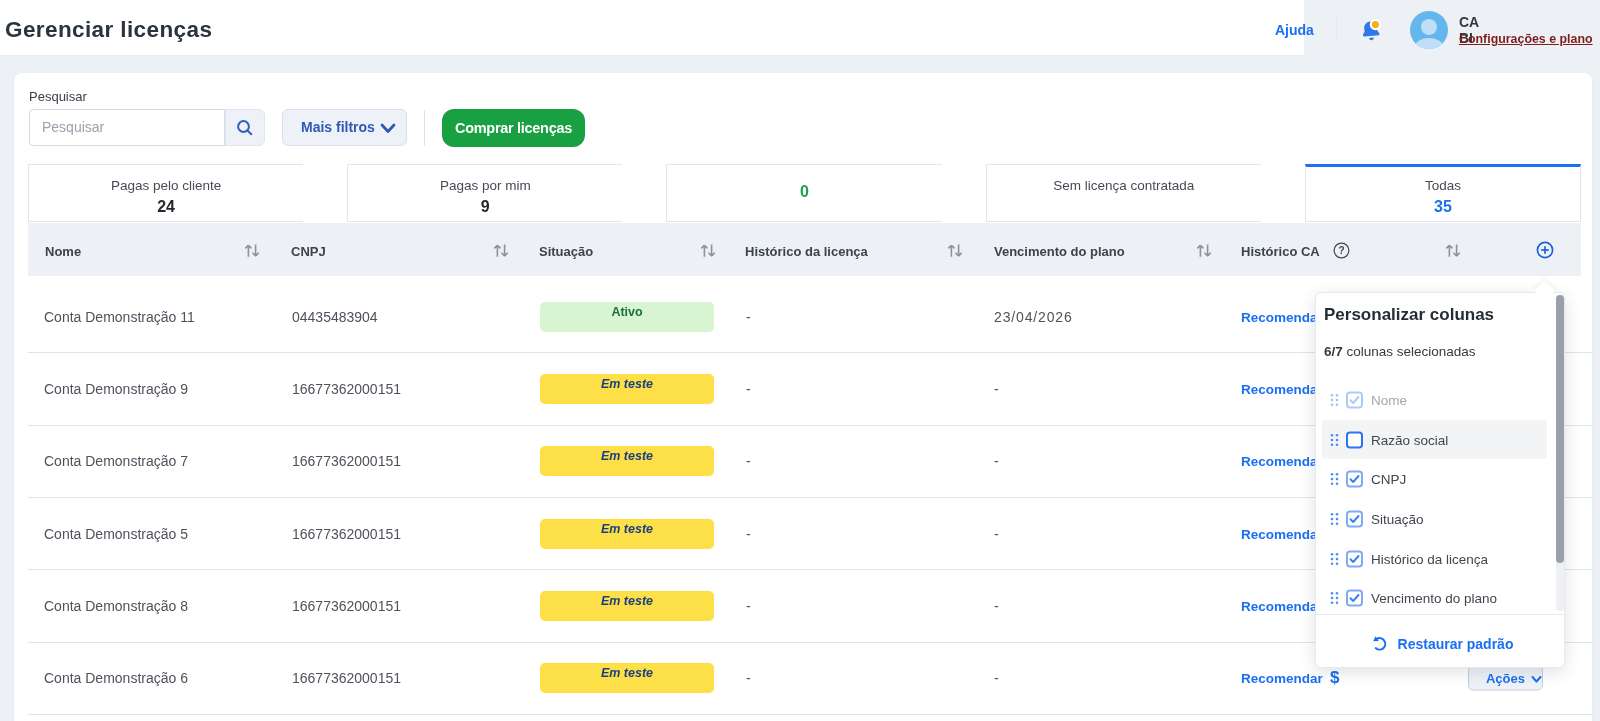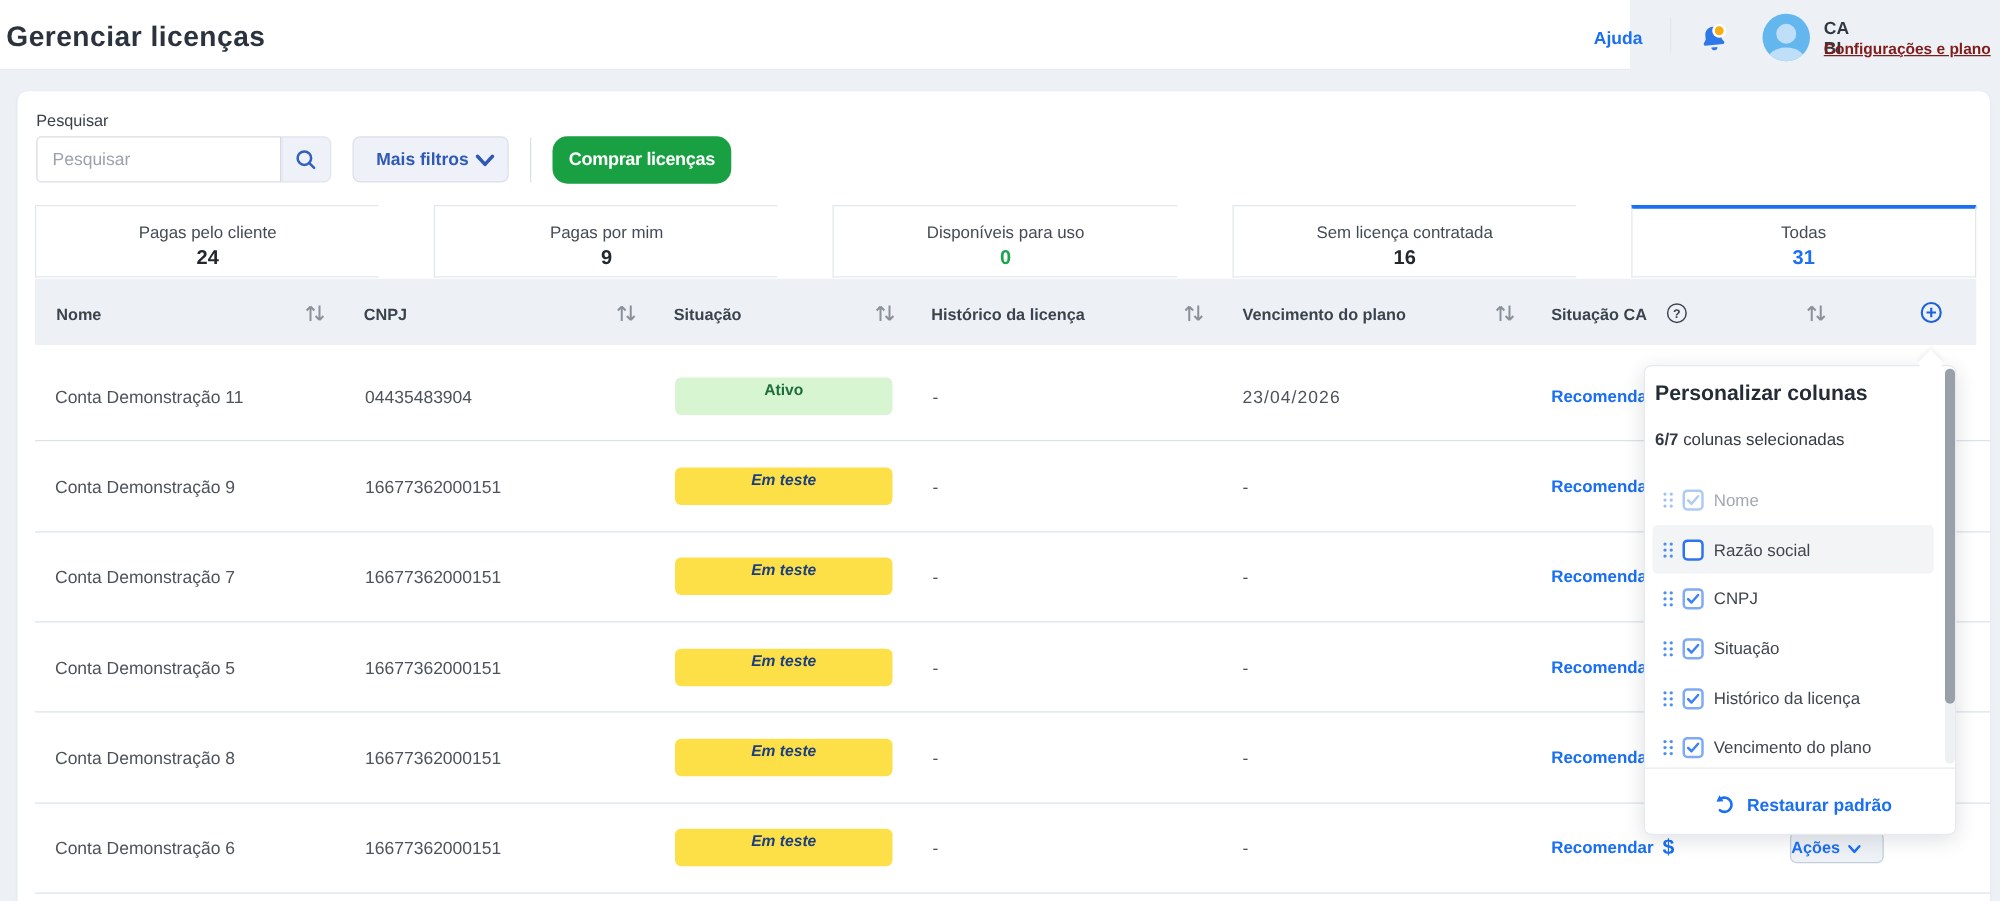--- a/index.html
+++ b/index.html
@@ -45,21 +45,21 @@
 
   
   .rows { position:absolute; left:28px; top:281px; width:1564px; }
   .row { position:relative; height:72.33px; border-bottom:1px solid #dce3ea; }
   .cell { position:absolute; top:50%; transform:translateY(-50%); font-size:14px; color:#4d525b; }
   .pill { position:absolute; left:512px; top:50%; transform:translateY(-50%); width:174px; height:30px; border-radius:5px; text-align:center; line-height:21px; font-size:12.5px; font-weight:bold; }
   .pill.green { background:#d8f5d1; color:#1d6e3c; }
   .pill.blue { background:#fde047; color:#1c3f7f;font-style:italic; }
   .recom { position:absolute; left:1213px; top:50%; transform:translateY(-50%); font-size:13.5px; font-weight:bold; color:#1b6ff2; }
   .dollar { position:absolute; left:1302px; top:50%; transform:translateY(-50%); font-size:17px; font-weight:bold; color:#1b6ff2; }
-  .acoes { position:absolute; left:1404px; top:50%; transform:translateY(-50%); width:75px; height:25px; background:#eef2f7; border:1px solid #c3cedb; border-radius:5px; color:#1b6ff2; font-weight:bold; font-size:13px; line-height:23px; text-align:left; }
+  .acoes { position:absolute; left:1440px; top:50%; transform:translateY(-50%); width:75px; height:25px; background:#eef2f7; border:1px solid #c3cedb; border-radius:5px; color:#1b6ff2; font-weight:bold; font-size:13px; line-height:23px; text-align:right; }
 
   
   .popup { position:absolute; left:1315px; top:292px; width:250px; height:376px; background:#fff; border-radius:6px; border:1px solid #e7e9ee; box-shadow:0 4px 16px rgba(30,40,60,.14); z-index:10; }
   .caret { position:absolute; left:1537px; top:283px; width:15px; height:15px; background:#fff; transform:rotate(45deg); box-shadow:-2px -2px 3px rgba(30,40,60,.05); z-index:11; }
   .pp-title { position:absolute; left:8px; top:12px; font-size:17px; font-weight:bold; color:#262c35; }
   .pp-sub { position:absolute; left:8px; top:51px; font-size:13.5px; color:#343a43; }
   .pp-list { position:absolute; left:6px; top:87px; width:225px; }
   .pp-item { position:relative; height:39.7px; }
   .pp-item.hl { background:#f3f4f6; border-radius:4px; }
   .handle { position:absolute; left:8px; top:50%; transform:translateY(-50%); }
@@ -115,30 +115,28 @@
 <div class="tabs">
   <div class="tab">
       <div class="tl">Pagas pelo cliente</div>
       <div class="tn">24</div>
     </div>
   <div class="tab">
       <div class="tl">Pagas por mim</div>
       <div class="tn">9</div>
     </div>
   <div class="tab">
-      <div class="tl">Disponíveis para uso</div>
       <div class="tn green">0</div>
     </div>
   <div class="tab">
       <div class="tl">Sem licença contratada</div>
-      <div class="tn">16</div>
     </div>
   <div class="tab sel">
       <div class="tl">Todas</div>
-      <div class="tn blue">31</div>
+      <div class="tn blue">35</div>
     </div>
 </div>
 
 <div class="thead">
   <div class="th" style="left:17px">Nome</div>
   <svg class="sort" style="left:216px" width="16" height="15" viewBox="0 0 16 15">
       <path d="M4.4 13.8V2.2M4.4 2.2L1.3 5.4M4.4 2.2l3.1 3.2M11.6 1.4v11.6m0 0l-3.1-3.2m3.1 3.2l3.1-3.2" fill="none" stroke="#8b9199" stroke-width="1.6"></path>
     </svg>
   <div class="th" style="left:263px">CNPJ</div>
   <svg class="sort" style="left:465px" width="16" height="15" viewBox="0 0 16 15">
@@ -149,21 +147,21 @@
       <path d="M4.4 13.8V2.2M4.4 2.2L1.3 5.4M4.4 2.2l3.1 3.2M11.6 1.4v11.6m0 0l-3.1-3.2m3.1 3.2l3.1-3.2" fill="none" stroke="#8b9199" stroke-width="1.6"></path>
     </svg>
   <div class="th" style="left:717px">Histórico da licença</div>
   <svg class="sort" style="left:919px" width="16" height="15" viewBox="0 0 16 15">
       <path d="M4.4 13.8V2.2M4.4 2.2L1.3 5.4M4.4 2.2l3.1 3.2M11.6 1.4v11.6m0 0l-3.1-3.2m3.1 3.2l3.1-3.2" fill="none" stroke="#8b9199" stroke-width="1.6"></path>
     </svg>
   <div class="th" style="left:966px">Vencimento do plano</div>
   <svg class="sort" style="left:1168px" width="16" height="15" viewBox="0 0 16 15">
       <path d="M4.4 13.8V2.2M4.4 2.2L1.3 5.4M4.4 2.2l3.1 3.2M11.6 1.4v11.6m0 0l-3.1-3.2m3.1 3.2l3.1-3.2" fill="none" stroke="#8b9199" stroke-width="1.6"></path>
     </svg>
-  <div class="th" style="left:1213px">Situação CA</div>
+  <div class="th" style="left:1213px">Histórico CA</div>
   <svg class="sort" style="left:1305px; top:19px" width="17" height="17" viewBox="0 0 17 17">
       <circle cx="8.5" cy="8.5" r="7.4" fill="none" stroke="#3f4550" stroke-width="1.2"></circle>
       <text x="8.5" y="12" font-size="10" font-weight="bold" fill="#3f4550" text-anchor="middle" font-family="Liberation Sans">?</text>
     </svg>
   <svg class="sort" style="left:1417px" width="16" height="15" viewBox="0 0 16 15">
       <path d="M4.4 13.8V2.2M4.4 2.2L1.3 5.4M4.4 2.2l3.1 3.2M11.6 1.4v11.6m0 0l-3.1-3.2m3.1 3.2l3.1-3.2" fill="none" stroke="#8b9199" stroke-width="1.6"></path>
     </svg>
   <svg class="sort" style="left:1508px; top:18px" width="18" height="18" viewBox="0 0 18 18">
       <circle cx="9" cy="9" r="7.6" fill="none" stroke="#1b62d8" stroke-width="1.7"></circle>
       <line x1="9" y1="5.2" x2="9" y2="12.8" stroke="#1b62d8" stroke-width="1.7"></line>

